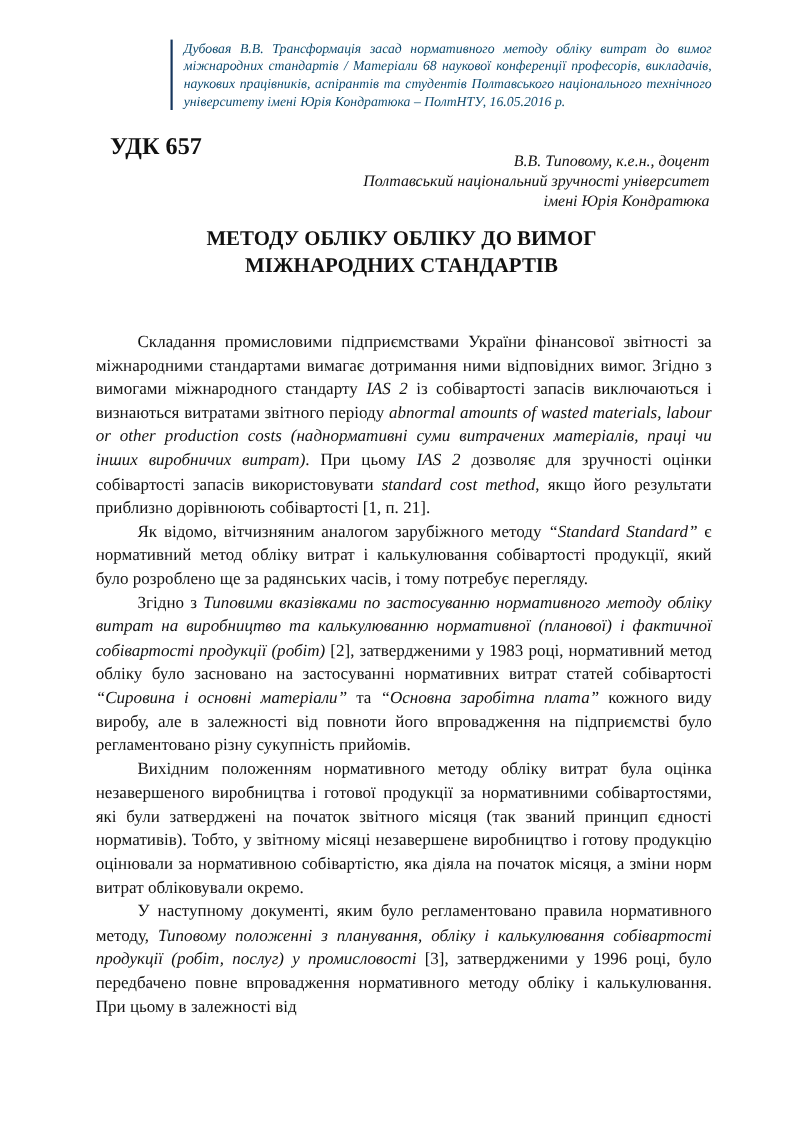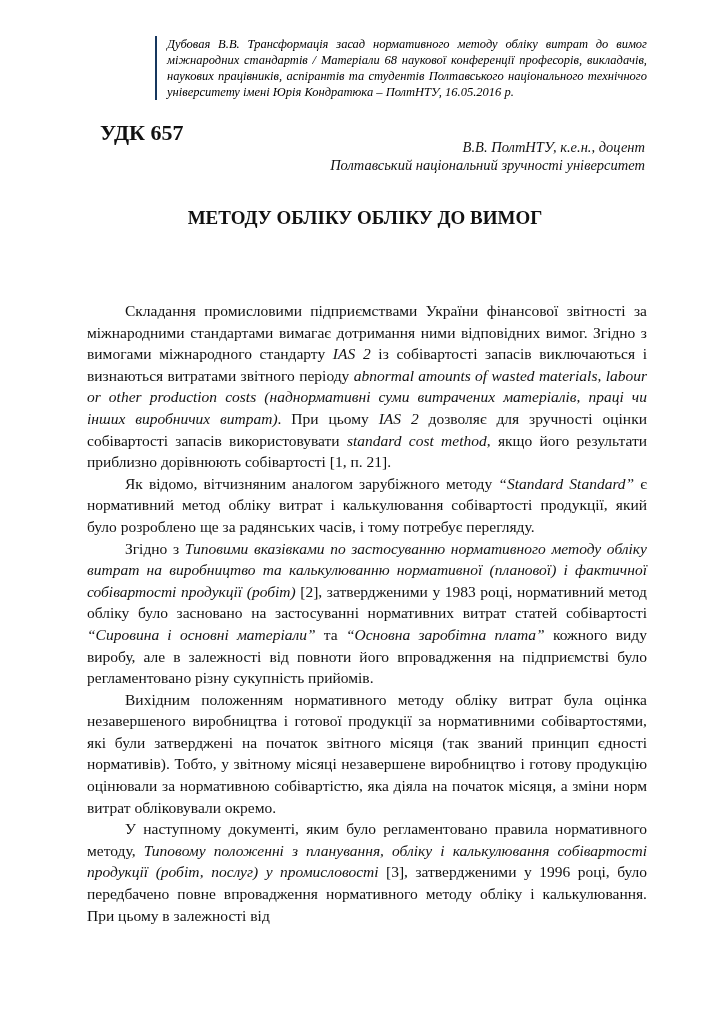--- a/index.html
+++ b/index.html
@@ -86,32 +86,34 @@
     font-style: italic;
   }
 </style>
 </head>
 <body>
 
 <div class="page">
 
   <div class="citation-wrap">
     <div class="citation-bar" style="background: rgb(23, 55, 94);"></div>
-    <div class="citation-text" style="color: #000000;">Дубовая В.В. Трансформація засад нормативного методу обліку витрат до вимог міжнародних стандартів / Матеріали 68 наукової конференції професорів, викладачів, наукових працівників, аспірантів та студентів Полтавського національного технічного університету імені Юрія Кондратюка – ПолтНТУ, 16.05.2016 р.</div>
+    <div class="citation-text" style="color: #0c4a6e;">Дубовая В.В. Трансформація засад нормативного методу обліку витрат до вимог міжнародних стандартів / Матеріали 68 наукової конференції професорів, викладачів, наукових працівників, аспірантів та студентів Полтавського національного технічного університету імені Юрія Кондратюка – ПолтНТУ, 16.05.2016 р.</div>
   </div>
 
   <div class="udc">УДК 657</div>
 
   <div class="authors">
-    <div>В.В. ПолтНТУ, к.е.н., доцент</div>
+    <div>В.В. Типовому, к.е.н., доцент</div>
     <div>Полтавський національний зручності університет</div>
+    <div>імені Юрія Кондратюка</div>
   </div>
 
   <div class="title">
     <div>МЕТОДУ ОБЛІКУ ОБЛІКУ ДО ВИМОГ</div>
+    <div>МІЖНАРОДНИХ СТАНДАРТІВ</div>
   </div>
 
   <div class="body-text">
       <p><span>Складання промисловими підприємствами України фінансової звітності за міжнародними стандартами вимагає дотримання ними відповідних вимог. Згідно з вимогами міжнародного стандарту </span><span class="run-italic">IAS 2</span><span> із собівартості запасів виключаються і визнаються витратами звітного періоду </span><span class="run-italic">abnormal amounts of wasted materials, labour or other production costs (наднормативні суми витрачених матеріалів, праці чи інших виробничих витрат)</span><span>. При цьому </span><span class="run-italic">IAS 2</span><span> дозволяє для зручності оцінки собівартості запасів використовувати </span><span class="run-italic">standard cost method</span><span>, якщо його результати приблизно дорівнюють собівартості [1, п. 21].</span></p>
       <p><span>Як відомо, вітчизняним аналогом зарубіжного методу </span><span class="run-italic">“Standard Standard”</span><span> є нормативний метод обліку витрат і калькулювання собівартості продукції, який було розроблено ще за радянських часів, і тому потребує перегляду.</span></p>
       <p><span>Згідно з </span><span class="run-italic">Типовими вказівками по застосуванню нормативного методу обліку витрат на виробництво та калькулюванню нормативної (планової) і фактичної собівартості продукції (робіт)</span><span> [2], затвердженими у 1983 році, нормативний метод обліку було засновано на застосуванні нормативних витрат статей собівартості </span><span class="run-italic">“Сировина і основні матеріали”</span><span> та </span><span class="run-italic">“Основна заробітна плата”</span><span> кожного виду виробу, але в залежності від повноти його впровадження на підприємстві було регламентовано різну сукупність прийомів.</span></p>
       <p><span>Вихідним положенням нормативного методу обліку витрат була оцінка незавершеного виробництва і готової продукції за нормативними собівартостями, які були затверджені на початок звітного місяця (так званий принцип єдності нормативів). Тобто, у звітному місяці незавершене виробництво і готову продукцію оцінювали за нормативною собівартістю, яка діяла на початок місяця, а зміни норм витрат обліковували окремо.</span></p>
       <p><span>У наступному документі, яким було регламентовано правила нормативного методу, </span><span class="run-italic">Типовому положенні з планування, обліку і калькулювання собівартості продукції (робіт, послуг) у промисловості</span><span> [3], затвердженими у 1996 році, було передбачено повне впровадження нормативного методу обліку і калькулювання. При цьому в залежності від</span></p>
     </div>
 

